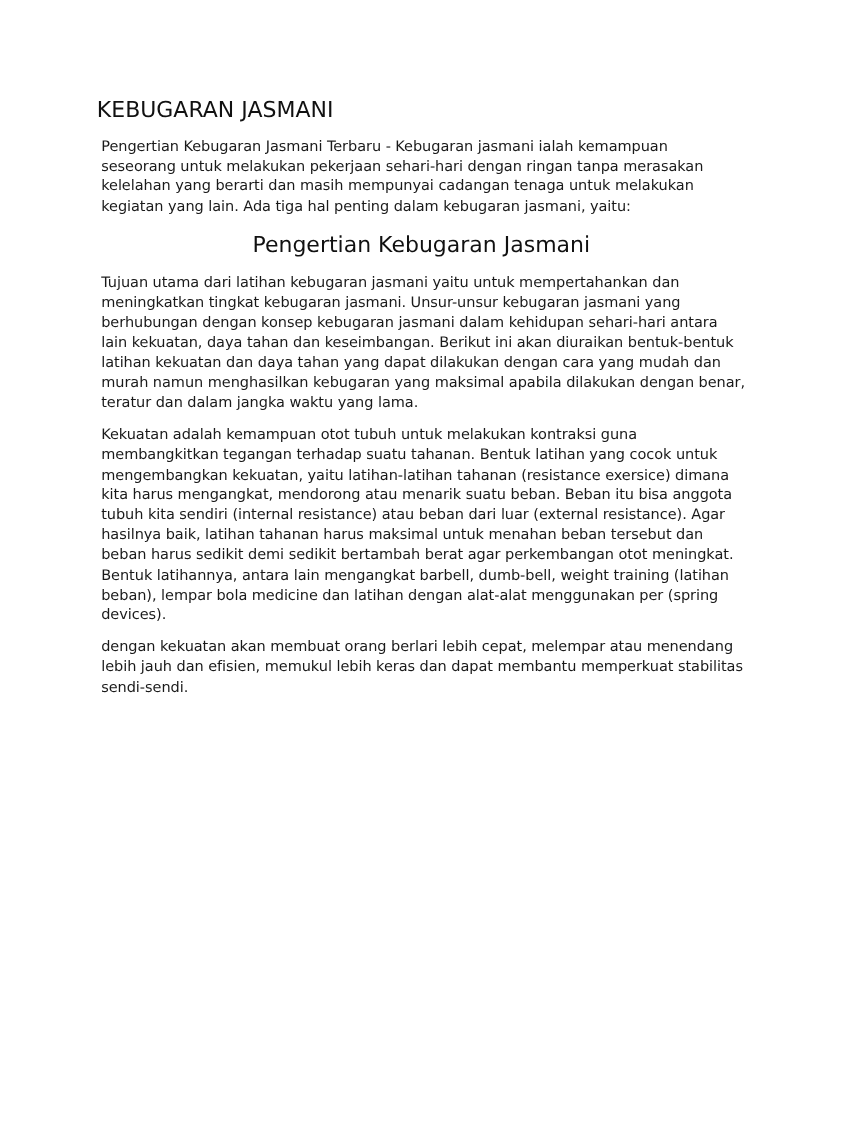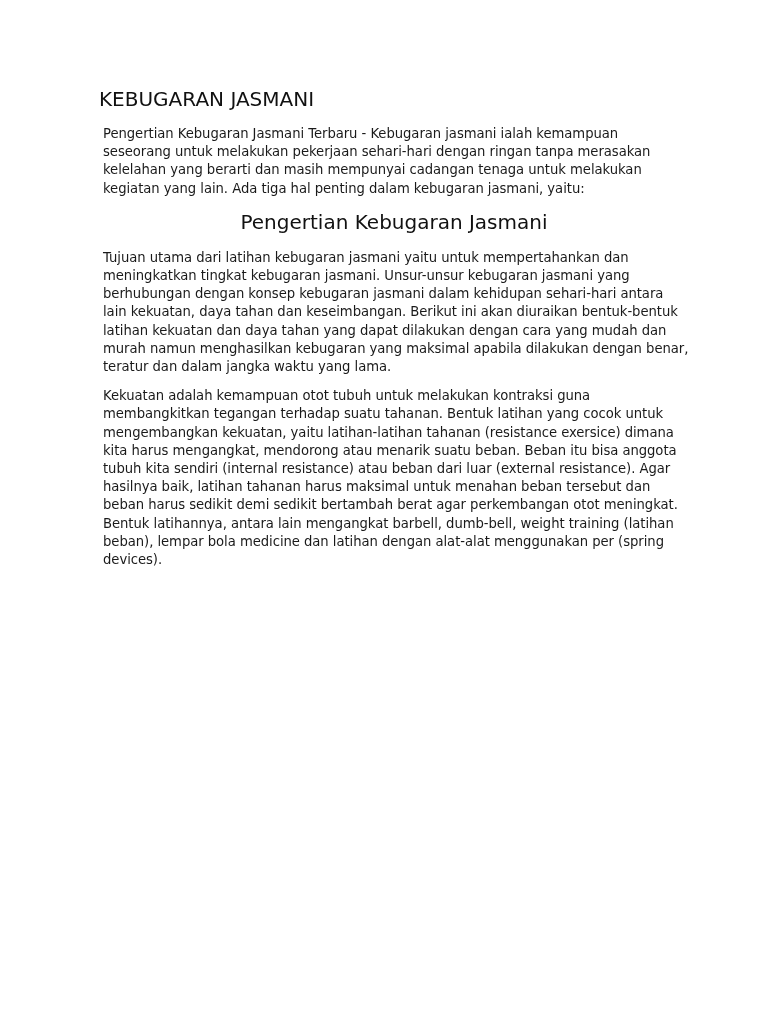--- a/index.html
+++ b/index.html
@@ -8,21 +8,21 @@
     background: #ffffff;
   }
   body {
     width: 768px;
     height: 1024px;
     overflow: hidden;
     position: relative;
   }
   .page {
     position: absolute;
-    left: 99px;
+    left: 88px;
     top: 86px;
     width: 590px;
     color: #1a1a1a;
     font-family: "DejaVu Sans", sans-serif;
   }
   .h1 {
     font-size: 20px;
     font-weight: normal;
     margin: 0 0 13px 0;
     line-height: 26px;
@@ -48,13 +48,14 @@
 
 <div class="page">
   <div class="h1">KEBUGARAN JASMANI</div>
 
   <div class="p">Pengertian Kebugaran Jasmani Terbaru - Kebugaran jasmani ialah kemampuan seseorang untuk melakukan pekerjaan sehari-hari dengan ringan tanpa merasakan kelelahan yang berarti dan masih mempunyai cadangan tenaga untuk melakukan kegiatan yang lain. Ada tiga hal penting dalam kebugaran jasmani, yaitu:</div>
 
   <div class="h2">Pengertian Kebugaran Jasmani</div>
 
   <div class="p">Tujuan utama dari latihan kebugaran jasmani yaitu untuk mempertahankan dan meningkatkan tingkat kebugaran jasmani. Unsur-unsur kebugaran jasmani yang berhubungan dengan konsep kebugaran jasmani dalam kehidupan sehari-hari antara lain kekuatan, daya tahan dan keseimbangan. Berikut ini akan diuraikan bentuk-bentuk latihan kekuatan dan daya tahan yang dapat dilakukan dengan cara yang mudah dan murah namun menghasilkan kebugaran yang maksimal apabila dilakukan dengan benar, teratur dan dalam jangka waktu yang lama.</div>
   <div class="p">Kekuatan adalah kemampuan otot tubuh untuk melakukan kontraksi guna membangkitkan tegangan terhadap suatu tahanan. Bentuk latihan yang cocok untuk mengembangkan kekuatan, yaitu latihan-latihan tahanan (resistance exersice) dimana kita harus mengangkat, mendorong atau menarik suatu beban. Beban itu bisa anggota tubuh kita sendiri (internal resistance) atau beban dari luar (external resistance). Agar hasilnya baik, latihan tahanan harus maksimal untuk menahan beban tersebut dan beban harus sedikit demi sedikit bertambah berat agar perkembangan otot meningkat. Bentuk latihannya, antara lain mengangkat barbell, dumb-bell, weight training (latihan beban), lempar bola medicine dan latihan dengan alat-alat menggunakan per (spring devices).</div>
+  <div class="p">dengan kekuatan akan membuat orang berlari lebih cepat, melempar atau menendang lebih jauh dan efisien, memukul lebih keras dan dapat membantu memperkuat stabilitas sendi-sendi.</div>
 </div>
 
 </body></html>

